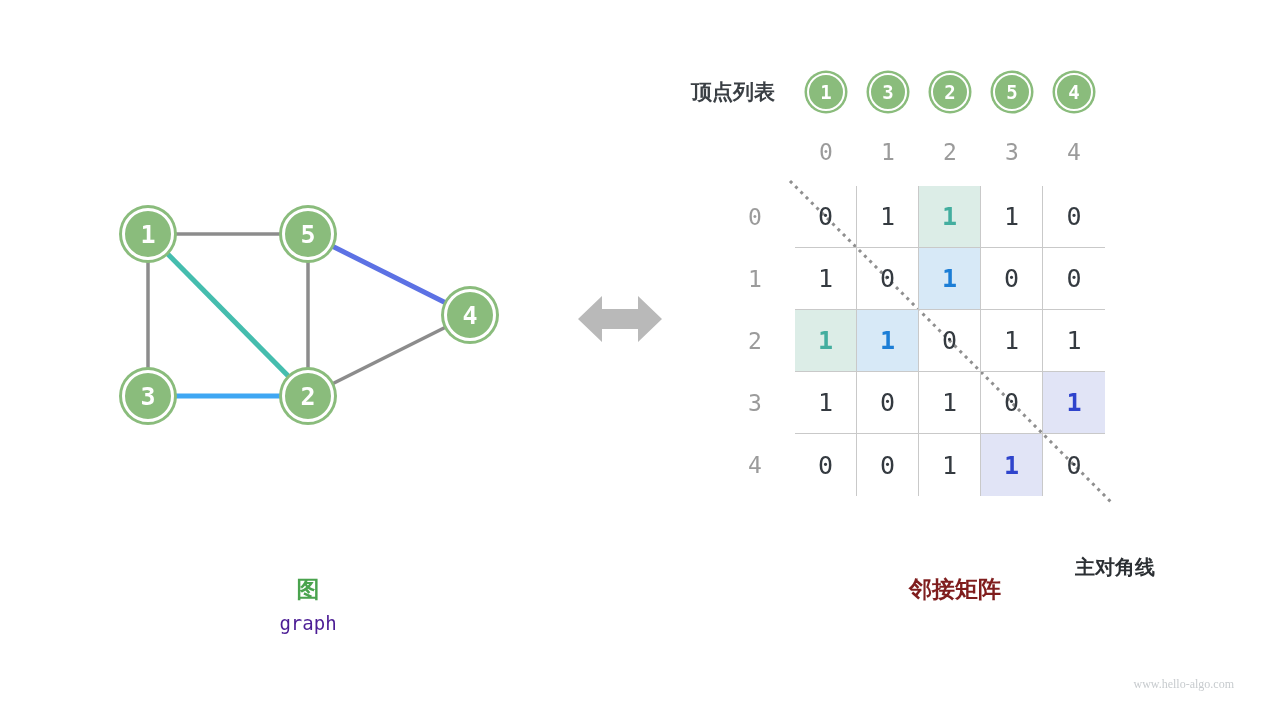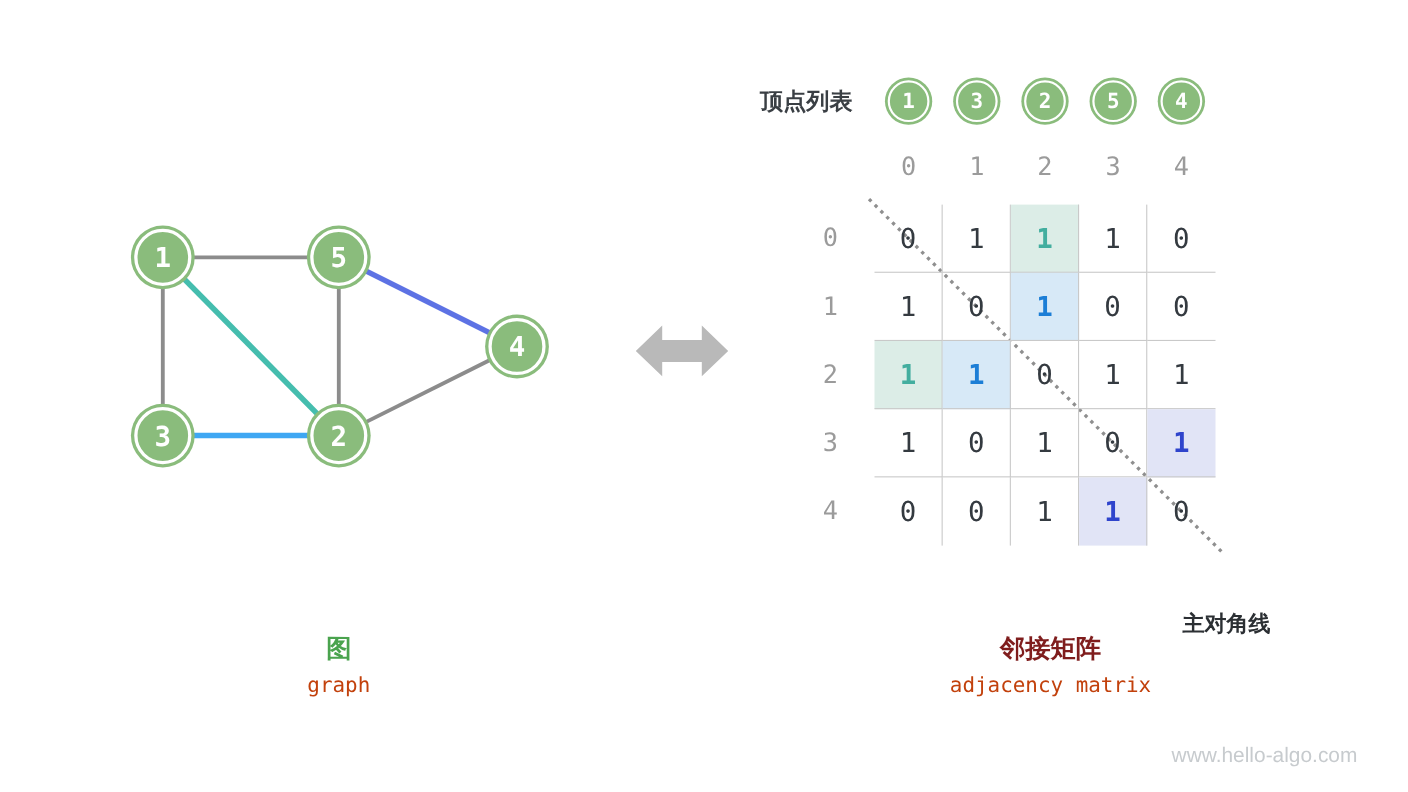--- a/index.html
+++ b/index.html
@@ -33,24 +33,24 @@
   .cell:nth-child(5n){border-right:none;}
   .cell:nth-child(n+21){border-bottom:none;}
   .cell span{position:relative;z-index:5;font-family:"DejaVu Sans Mono",monospace;
              font-size:25px;color:#343a40;}
 
   .diag-label{position:absolute;left:1030px;top:509px;width:170px;height:26px;line-height:26px;
               text-align:center;font-weight:bold;font-size:20px;color:#2b2f33;margin-top:45px;}
 
   .cap{position:absolute;text-align:center;}
   .cap-title{font-size:23px;font-weight:bold;}
-  .cap-sub{font-family:"DejaVu Sans Mono",monospace;font-size:19px;color:#c2410c;}
-
-  .watermark{position:absolute;right:46px;top:677px;font-family:Liberation Sans, sans-serif;
-             font-size:19px;color:#c7cbce;}
+  .cap-sub{font-family:"DejaVu Sans Mono",monospace;font-size:19px;color:#4c1d95;}
+
+  .watermark{position:absolute;right:46px;top:677px;font-family:Liberation Serif, serif;
+             font-size:12px;color:#c7cbce;}
   .arrow{position:absolute;left:578px;top:294px;width:84px;height:50px;}
 </style>
 </head>
 <body>
 
 <div class="canvas">
 
   <svg id="edge-layer" viewBox="0 0 1280 720" xmlns="http://www.w3.org/2000/svg">
       <line x1="148" y1="234" x2="308" y2="234" stroke="#8c8c8c" stroke-width="3.5"></line>
       <line x1="148" y1="234" x2="148" y2="396" stroke="#8c8c8c" stroke-width="3.5"></line>
@@ -196,16 +196,15 @@
       <div class="cell">
         <span>0</span>
       </div>
     </div>
 
   <div class="diag-label">主对角线</div>
 
   <div class="cap cap-title" style="left: 208px; top: 574px; width: 200px; color: rgb(74, 163, 78);">图</div>
   <div class="cap cap-sub" style="left:208px;top:612px;width:200px;">graph</div>
   <div class="cap cap-title" style="left: 805px; top: 574px; width: 300px; color: #7f1d1d;">邻接矩阵</div>
-  <div class="cap cap-sub" style="left:805px;top:612px;width:300px;">adjacency matrix</div>
 
   <div class="watermark">www.hello-algo.com</div>
 </div>
 
 </body></html>

